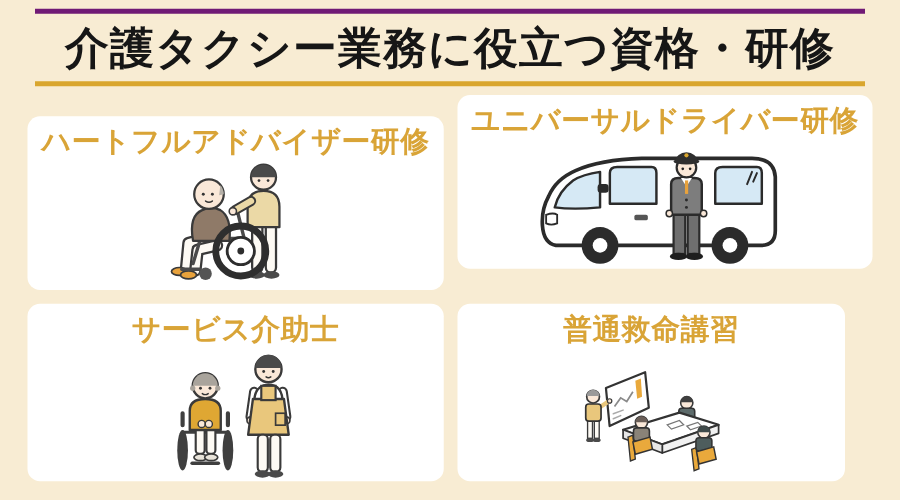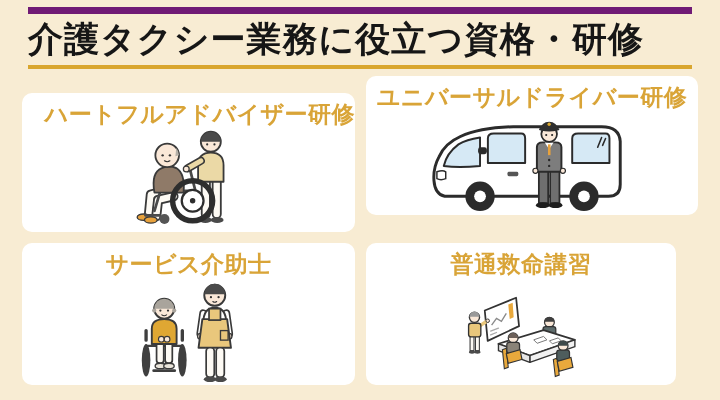--- a/index.html
+++ b/index.html
@@ -4,40 +4,40 @@
 <style>
   * { margin:0; padding:0; box-sizing:border-box; }
   body { background:#F8ECD3; }
   .stage {
     position:relative; width:720px; height:400px;
     background:#F8ECD3; overflow:hidden;
     font-family:"DejaVu Sans","Liberation Sans",sans-serif;
   }
   .title-band {
     position:absolute; left:28px; top:7px; width:664px; height:62px;
-    border-top:7px solid #701a75; border-bottom:4px solid #D9A62E;
-    display:flex; align-items:center; justify-content:flex-start;
+    border-top:4px solid #701a75; border-bottom:4px solid #D9A62E;
+    display:flex; align-items:center; justify-content:center;
   }
   .title-band h1 {
     font-size:35px; font-weight:900; color:#161616;
     letter-spacing:1px; white-space:nowrap;
   }
   .card {
     position:absolute; background:#FFFFFF; border-radius:10px;
     display:flex; flex-direction:column; align-items:center; overflow:hidden;
   }
   .card h2 {
     margin-top:8px; font-size:23px; font-weight:800; color:#D9A437;
     letter-spacing:0.5px; white-space:nowrap; line-height:1.2;
   }
   .illo {
     flex:1; width:100%; display:flex;
     align-items:flex-end; justify-content:center; padding-bottom:4px;
   }
-  #card-1 { left:22px;  top:93px;  width:333px; height:139px;align-items:flex-end; }
+  #card-1 { left:22px;  top:93px;  width:333px; height:139px; }
   #card-2 { left:366px; top:76px;  width:332px; height:139px; }
   #card-3 { left:22px;  top:243px; width:333px; height:142px; }
   #card-4 { left:366px; top:243px; width:310px; height:142px; }
 </style>
 </head>
 <body>
 
 <div class="stage">
 
   <div class="title-band">

